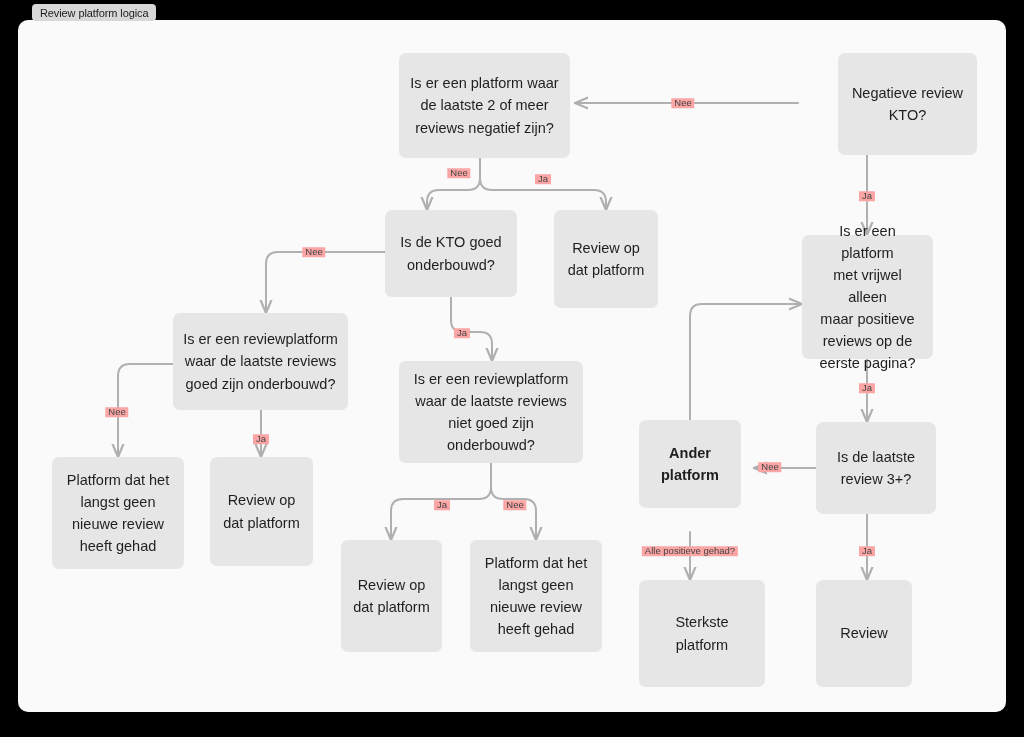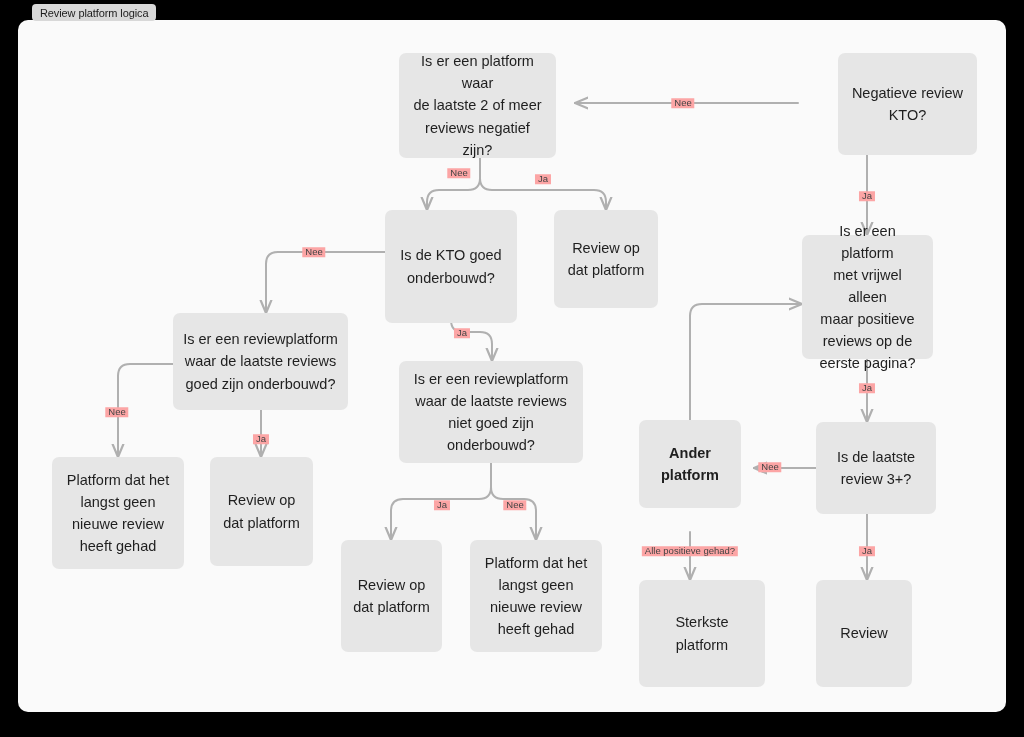--- a/index.html
+++ b/index.html
@@ -133,27 +133,27 @@
 
         <path d="M 672 424 L 672 296 Q 672 284 684 284 L 784 284"></path>
       </g>
     </svg>
 
     <div class="node" style="left:780px; top:33px; width:139px; height:102px;margin-left:40px;">
       <span>Negatieve review
 KTO?</span>
     </div>
 
-    <div class="node" style="left:381px; top:33px; width:157px; height:105px;">
+    <div class="node" style="left:381px; top:33px; width:171px; height:105px;">
       <span>Is er een platform waar
 de laatste 2 of meer
 reviews negatief zijn?</span>
     </div>
 
-    <div class="node" style="left:367px; top:190px; width:132px; height:113px;">
+    <div class="node" style="left:367px; top:190px; width:132px; height:87px;">
       <span>Is de KTO goed
 onderbouwd?</span>
     </div>
 
     <div class="node" style="left:536px; top:190px; width:104px; height:98px;">
       <span>Review op
 dat platform</span>
     </div>
 
     <div class="node" style="left:155px; top:293px; width:175px; height:97px;">

